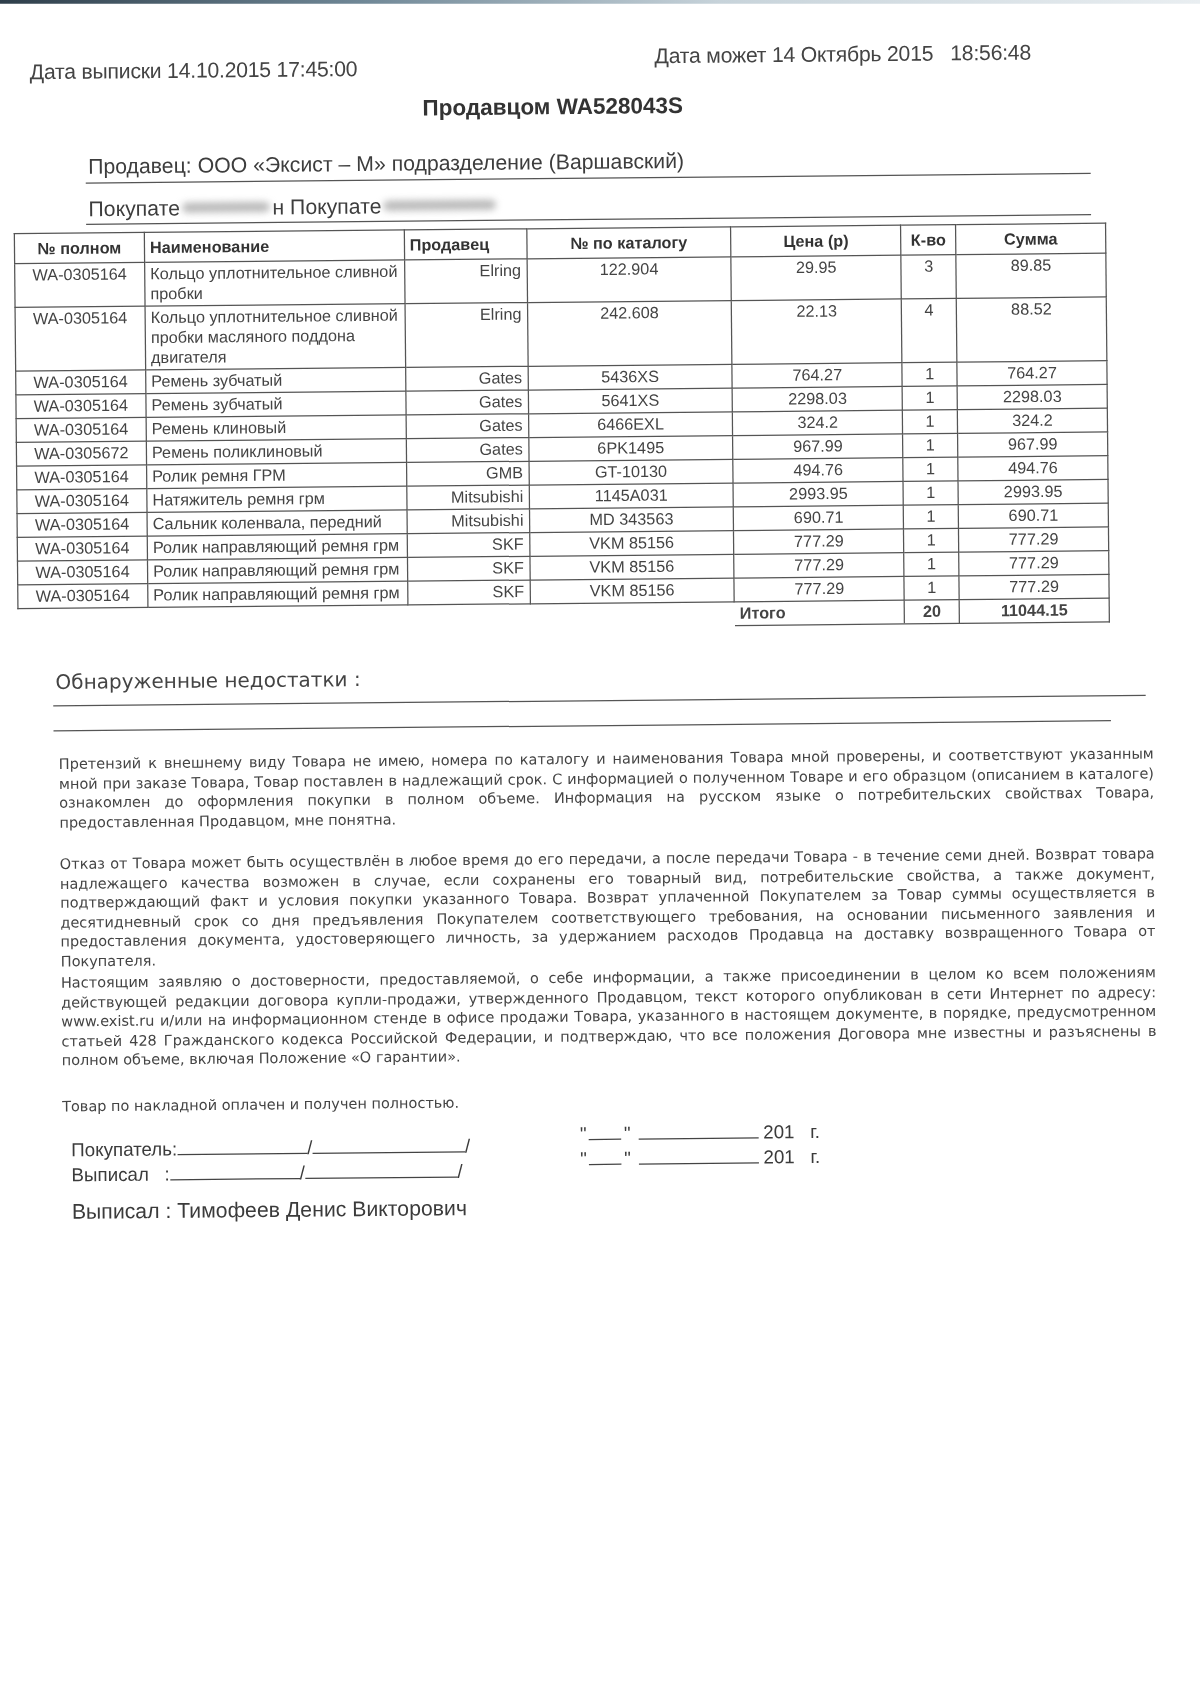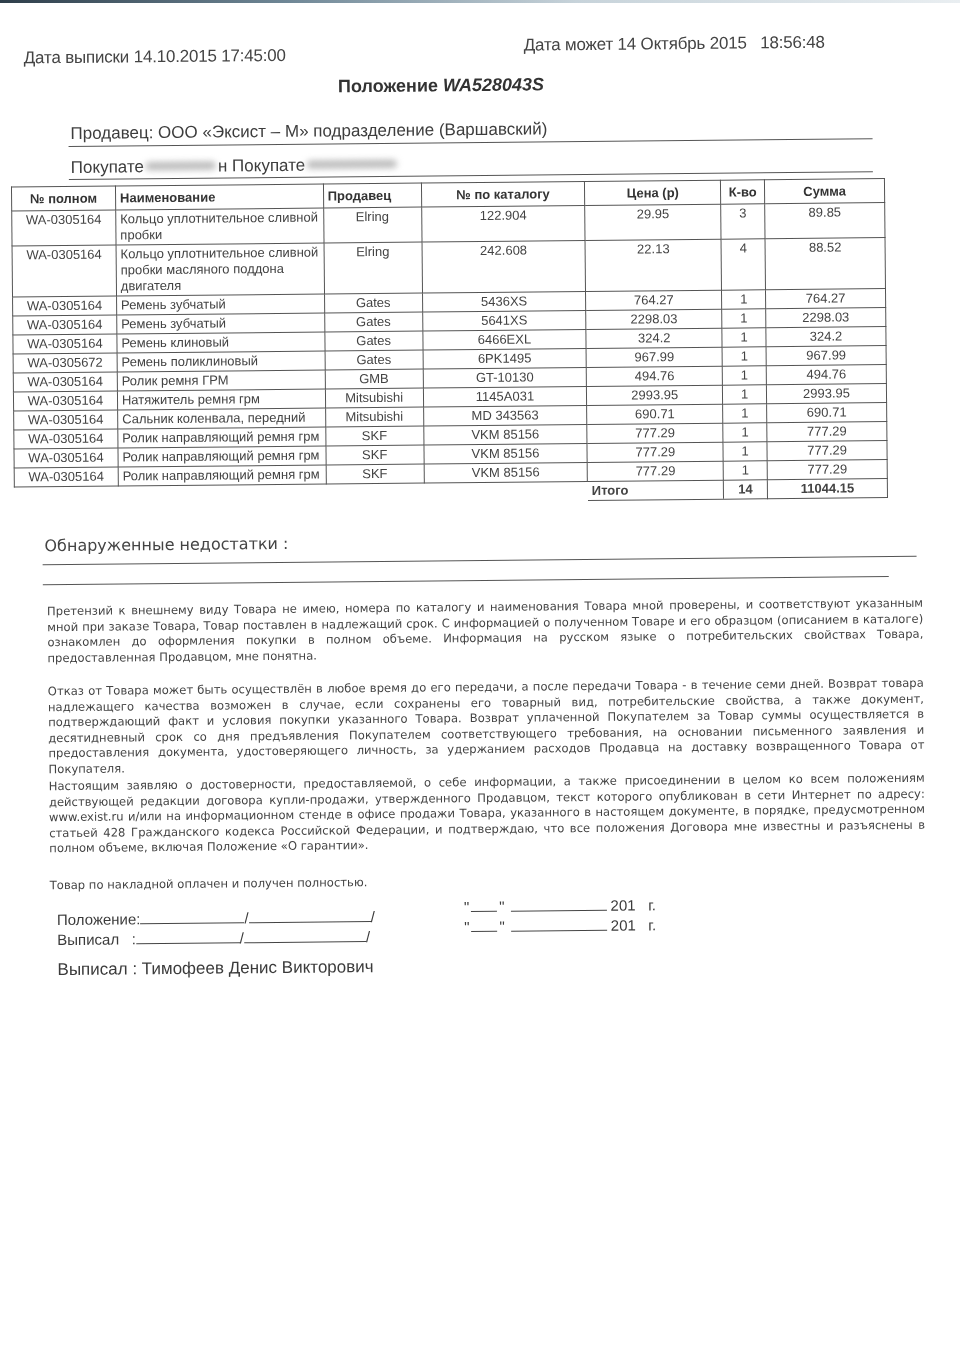--- a/index.html
+++ b/index.html
@@ -11,21 +11,21 @@
     .topedge {
       position: absolute; left: 0; top: 0; width: 960px; height: 3px;
       background: linear-gradient(90deg, #2e3e4a 0%, #6f8796 30%, #c7d3da 60%, #e9eef1 100%);
     }
     .page { position: absolute; left: 0; top: 0; width: 960px; height: 1357px; transform: rotate(-0.55deg); transform-origin: 480px 500px; }
     .abs { position: absolute; white-space: nowrap; }
 
     .date-issue { left: 28px; top: 44px; font-size: 17px; color: #444; letter-spacing: -0.2px; }
     .date-print { left: 528px; top: 36px; font-size: 17px; color: #444; letter-spacing: -0.2px; }
     .title { left: 342px; top: 75px; font-size: 18px; font-weight: bold; color: #333; }
-    .title .num { font-style: italic; }
+    .title .num { }
 
     .seller { left: 74px; top: 120px; font-size: 17px; color: #3d3d3d; }
     .seller-line { left: 72px; top: 142px; width: 804px; height: 1px; background: #555; }
     .buyer { left: 74px; top: 154px; font-size: 17px; color: #3d3d3d; }
     .buyer .blur {
       display: inline-block; width: 70px; height: 8px; margin: 0 2px 3px 2px; vertical-align: middle;
       background: #b9b9b9; filter: blur(3px); border-radius: 4px;
     }
     .buyer .blur2 { width: 90px; }
     .buyer-line { left: 72px; top: 175px; width: 804px; height: 1px; background: #555; }
@@ -34,21 +34,21 @@
       position: absolute; left: 14px; top: 182px; width: 874px;
       border-collapse: collapse; font-size: 13px; color: #444;
     }
     table.items th, table.items td {
       border: 1px solid #555; padding: 1px 4px; vertical-align: top; line-height: 16px;
     }
     table.items th { font-weight: bold; font-size: 13px; color: #333; padding-top: 4px; padding-bottom: 3px; }
     table.items th.left { text-align: left; }
     table.items td.c { text-align: center; }
     table.items td.name { text-align: left; }
-    table.items td.cat { text-align: center; }
+    table.items td.cat { text-align: right; }
     table.items tr.total td { border: none; }
     table.items tr.total td.lbl { text-align: left; font-weight: bold; border-bottom: 1px solid #555; }
     table.items tr.total td.tq, table.items tr.total td.ts {
       border: 1px solid #555; font-weight: bold; text-align: center;
     }
     col.c1 { width: 104px; } col.c2 { width: 208px; } col.c3 { width: 98px; }
     col.c4 { width: 164px; } col.c5 { width: 136px; } col.c6 { width: 44px; } col.c7 { width: 120px; }
 
     .defects { left: 44px; top: 532px; font-size: 16px; font-family: "DejaVu Sans", sans-serif; color: #444; }
     .dline1 { left: 42px; top: 560px; width: 874px; height: 1px; background: #555; }
@@ -87,21 +87,21 @@
   <div class="abs date-issue">
     <span>Дата выписки</span>
     <span>14.10.2015 17:45:00</span>
   </div>
   <div class="abs date-print">
     <span>Дата может</span>
     <span style="white-space:pre">14 Октябрь 2015   18:56:48</span>
   </div>
 
   <div class="abs title">
-    <span>Положение</span>
+    <span>Продавцом</span>
     <span class="num">WA528043S</span>
   </div>
 
   <div class="abs seller">Продавец: ООО «Эксист – М» подразделение (Варшавский)</div>
   <div class="abs seller-line"></div>
 
   <div class="abs buyer">
     <span>Покупате</span><span class="blur"></span><span>н Покупате</span><span class="blur blur2"></span>
   </div>
   <div class="abs buyer-line"></div>
@@ -234,37 +234,37 @@
           <td class="c">VKM 85156</td>
           <td class="c">777.29</td>
           <td class="c">1</td>
           <td class="c">777.29</td>
         </tr>
       </tbody>
     <tfoot>
       <tr class="total">
         <td colspan="4" style="border:none"></td>
         <td class="lbl">Итого</td>
-        <td class="tq">14</td>
+        <td class="tq">20</td>
         <td class="ts">11044.15</td>
       </tr>
     </tfoot>
   </table>
 
   <div class="abs defects">Обнаруженные недостатки :</div>
   <div class="abs dline1"></div>
   <div class="abs dline2"></div>
 
   <div class="para p1">Претензий к внешнему виду Товара не имею, номера по каталогу и наименования Товара мной проверены, и соответствуют указанным мной при заказе Товара, Товар поставлен в надлежащий срок. С информацией о полученном Товаре и его образцом (описанием в каталоге) ознакомлен до оформления покупки в полном объеме. Информация на русском языке о потребительских свойствах Товара, предоставленная Продавцом, мне понятна.</div>
   <div class="para p2">Отказ от Товара может быть осуществлён в любое время до его передачи, а после передачи Товара - в течение семи дней. Возврат товара надлежащего качества возможен в случае, если сохранены его товарный вид, потребительские свойства, а также документ, подтверждающий факт и условия покупки указанного Товара. Возврат уплаченной Покупателем за Товар суммы осуществляется в десятидневный срок со дня предъявления Покупателем соответствующего требования, на основании письменного заявления и предоставления документа, удостоверяющего личность, за удержанием расходов Продавца на доставку возвращенного Товара от Покупателя.</div>
   <div class="para p3">Настоящим заявляю о достоверности, предоставляемой, о себе информации, а также присоединении в целом ко всем положениям действующей редакции договора купли-продажи, утвержденного Продавцом, текст которого опубликован в сети Интернет по адресу: www.exist.ru и/или на информационном стенде в офисе продажи Товара, указанного в настоящем документе, в порядке, предусмотренном статьей 428 Гражданского кодекса Российской Федерации, и подтверждаю, что все положения Договора мне известны и разъяснены в полном объеме, включая Положение «О гарантии».</div>
   <div class="para p4">Товар по накладной оплачен и получен полностью.</div>
 
   <div class="abs sig sig-buyer">
-    <span>Положение:</span><span class="blank b1"></span><span>/</span><span class="blank b2"></span><span>/</span>
+    <span>Покупатель:</span><span class="blank b1"></span><span>/</span><span class="blank b2"></span><span>/</span>
   </div>
   <div class="abs sig sig-seller">
     <span style="white-space:pre">Выписал   :</span><span class="blank b1"></span><span>/</span><span class="blank b2"></span><span>/</span>
   </div>
 
   <div class="abs date-line dl1">
     <span>"</span><span class="q"></span><span>"</span><span class="m"></span><span style="white-space:pre">201   г.</span>
   </div>
   <div class="abs date-line dl2">
     <span>"</span><span class="q"></span><span>"</span><span class="m"></span><span style="white-space:pre">201   г.</span>

